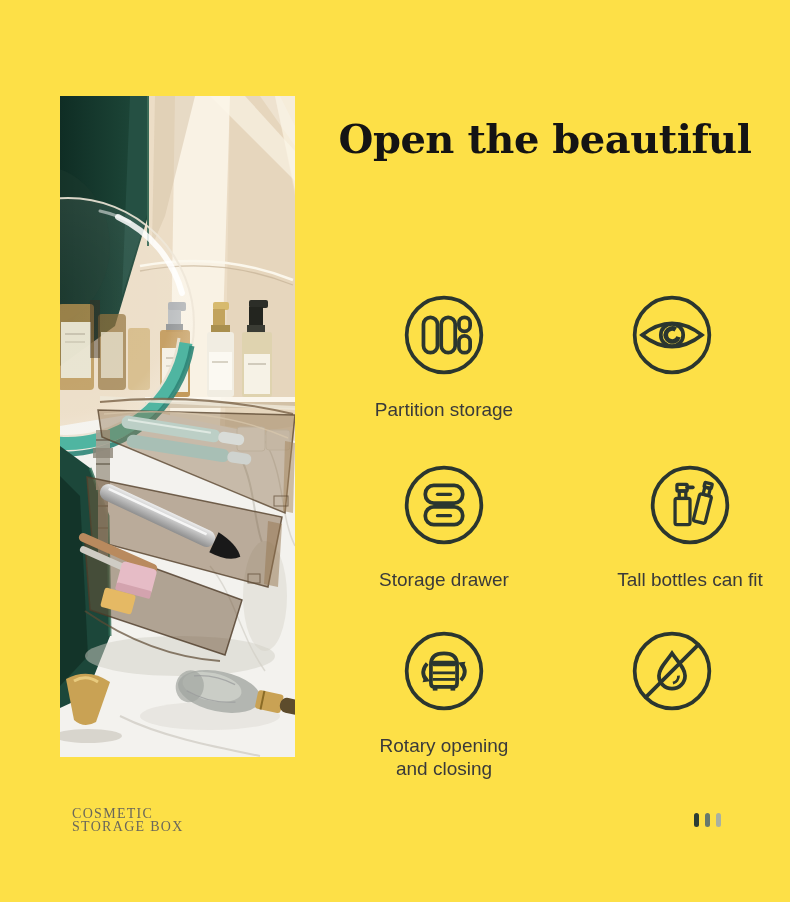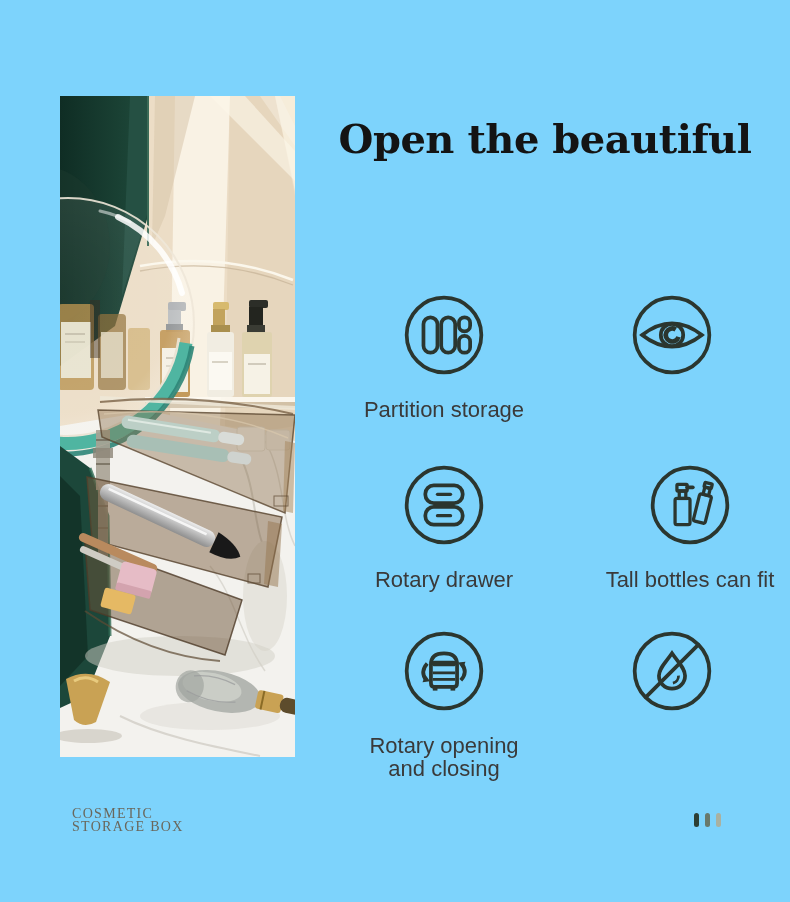--- a/index.html
+++ b/index.html
@@ -1,32 +1,32 @@
 <!DOCTYPE html>
 <html><head>
 <meta charset="utf-8">
 <style>
   html,body{margin:0;padding:0;}
   body{width:790px;height:902px;font-family:"Liberation Sans",sans-serif;}
-  .page{position:relative;width:790px;height:902px;background:#7dd3fc;overflow:hidden;}
+  .page{position:relative;width:790px;height:902px;background:#fde047;overflow:hidden;}
 
   
   .photo{position:absolute;left:60px;top:96px;width:235px;height:661px;overflow:hidden;}
   .photo svg{display:block;}
 
   
   .title{position:absolute;left:308px;top:110px;width:474px;text-align:center;
          font-family:"DejaVu Serif",serif;font-weight:800;font-size:40px;line-height:57px;
          color:#141414;letter-spacing:-0.5px;}
 
   
   .feature{position:absolute;width:200px;display:flex;flex-direction:column;align-items:center;}
   .feature .icon{width:84px;height:84px;display:block;}
   .feature .icon svg{width:84px;height:84px;display:block;}
-  .feature .label{margin-top:21px;font-size:22px;line-height:23px;color:#3a3a3a;text-align:center;}
+  .feature .label{margin-top:21px;font-size:19px;line-height:23px;color:#3a3a3a;text-align:center;}
   .f0{left:344px;top:293px;} .f1{left:572px;top:293px;}
   .f2{left:344px;top:463px;} .f3{left:590px;top:463px;}
   .f4{left:344px;top:629px;} .f5{left:572px;top:629px;}
 
   
   .brand{position:absolute;left:72px;top:807px;font-family:Liberation Serif, serif;
          font-size:14px;line-height:13px;letter-spacing:1.3px;color:#6a675b;}
   .pagination{position:absolute;left:694px;top:813px;display:flex;gap:6px;}
   .pbar{display:block;width:5px;height:14px;border-radius:3px;}
 </style>
@@ -241,21 +241,21 @@
     <span class="icon">
       <svg viewBox="0 0 90 90" fill="none" stroke="#2b362f" stroke-width="4">
         <circle cx="45" cy="45" r="40"></circle>
         <rect x="25" y="24" width="40" height="19" rx="9"></rect>
         <rect x="25" y="47" width="40" height="19" rx="9"></rect>
         <line x1="38" y1="33.5" x2="52" y2="33.5" stroke-width="3.5" stroke-linecap="round"></line>
         <line x1="38" y1="56.5" x2="52" y2="56.5" stroke-width="3.5" stroke-linecap="round"></line>
       </svg>
     </span>
     <div class="label">
-      <span>Rotary drawer</span><br><span></span>
+      <span>Storage drawer</span><br><span></span>
     </div>
   </div>
 
   <div class="feature f3">
     <span class="icon">
       <svg viewBox="0 0 90 90" fill="none" stroke="#2b362f" stroke-width="3.5">
         <circle cx="45" cy="45" r="40" stroke-width="4"></circle>
         <rect x="29" y="38" width="16" height="28" rx="2"></rect>
         <rect x="33.5" y="30" width="7" height="8"></rect>
         <rect x="31" y="23" width="11" height="7" rx="1"></rect>

